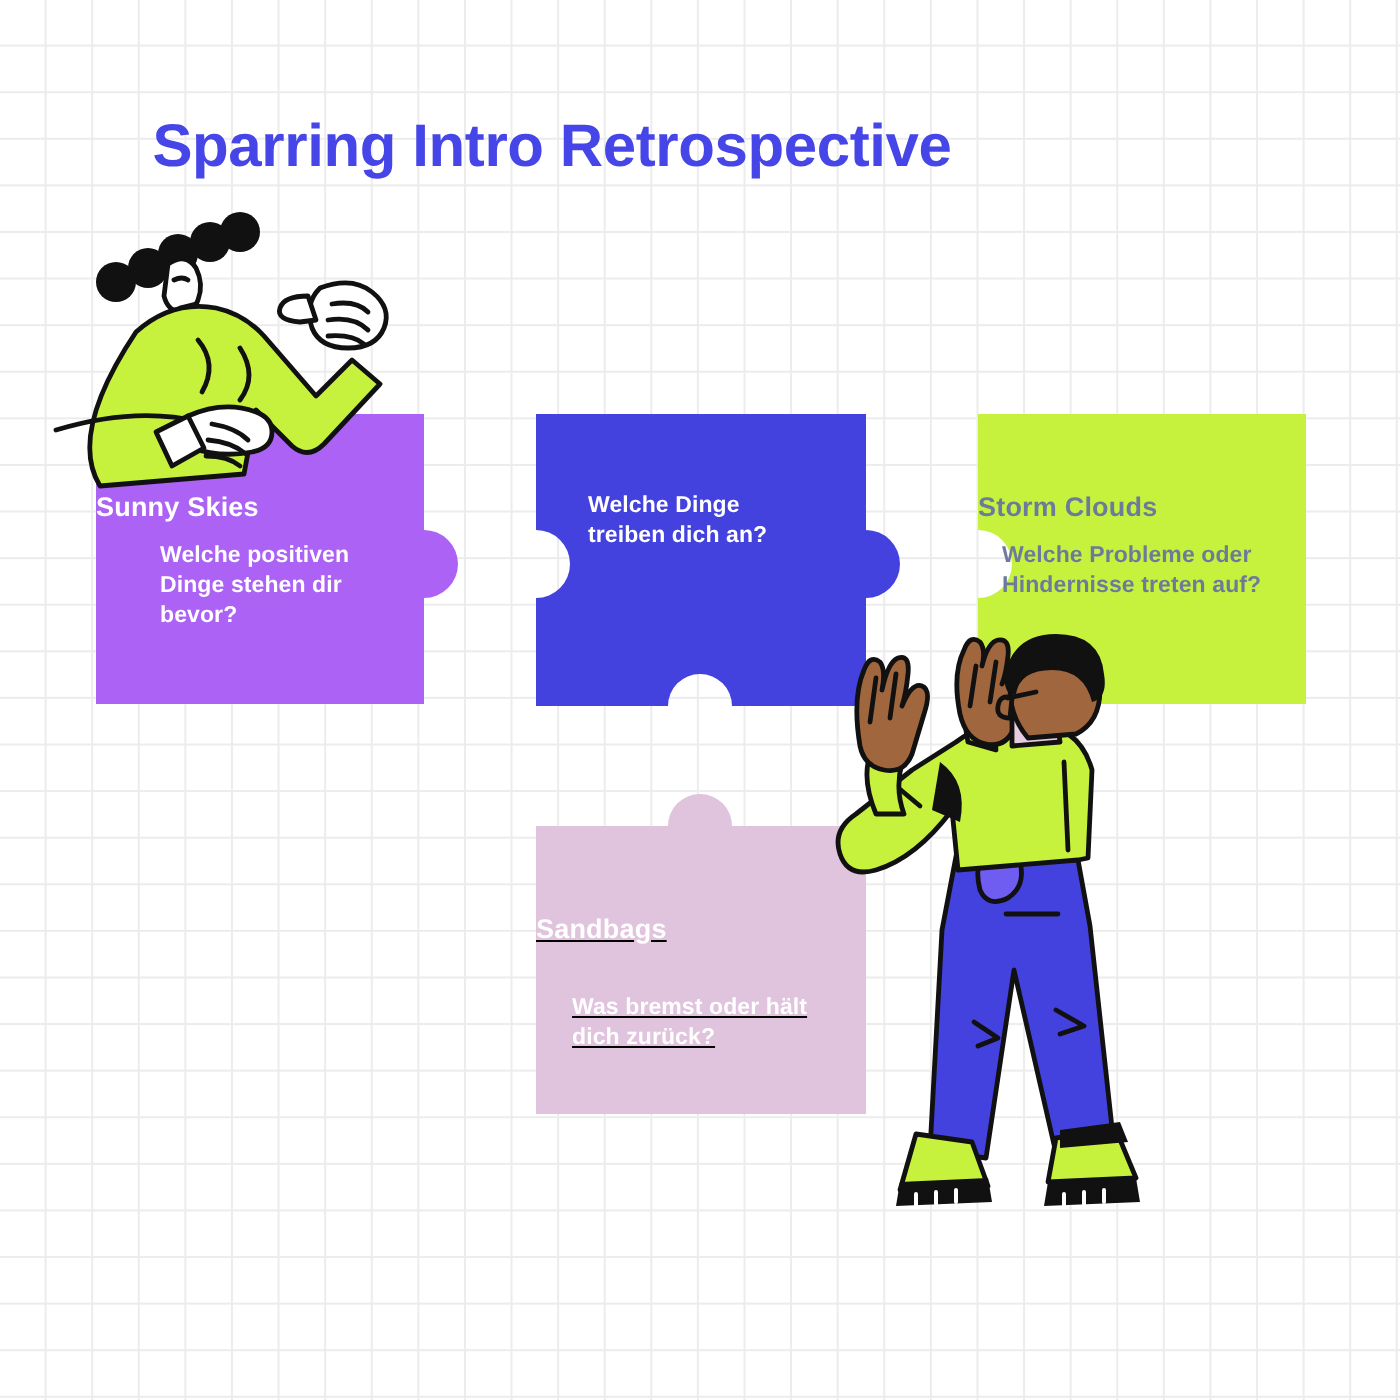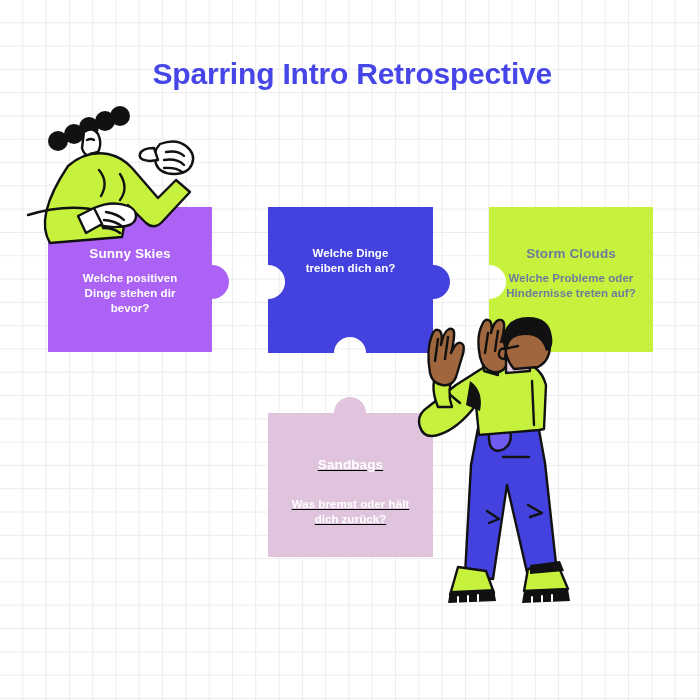--- a/index.html
+++ b/index.html
@@ -26,21 +26,21 @@
     background-position: -1px -1px;
     overflow: hidden;
   }
 
   
   #page-title {
     position: absolute;
     left: 0;
     top: 57px;
     width: 552px;
-    text-align: right;
+    text-align: center;
     font-size: 30px;
     font-weight: bold;
     letter-spacing: -0.2px;
     color: #4646E8;
     white-space: nowrap;
   }
 
   
   #puzzle-board {
     position: absolute;
@@ -55,21 +55,20 @@
   }
   .puzzle-piece svg {
     display: block;
     position: absolute;
     left: 0;
     top: 0;
     overflow: visible;
   }
   .piece-text {
     position: absolute;
-    text-align: center;
     pointer-events: none;
   }
   .piece-title {
     font-size: 13.5px;
     font-weight: bold;
     letter-spacing: 0.1px;
     margin-bottom: 10px;
   }
   .piece-question {
     font-size: 11.5px;
@@ -107,21 +106,21 @@
       <svg width="164" height="145" viewBox="0 0 164 145">
 
         <path fill="#AC63F5" d="
           M0,0 H164
           V58
           a17,17 0 0 1 0,34
           V145 H0 Z"></path>
       </svg>
       <div class="piece-text" style="left:0; top:39px; width:164px;">
         <div class="piece-title">Sunny Skies</div>
-        <div class="piece-question" style="padding:0 22px;">Welche positiven Dinge stehen dir bevor?</div>
+        <div class="piece-question" style="padding:0 32px;">Welche positiven Dinge stehen dir bevor?</div>
       </div>
     </div>
 
     <div class="puzzle-piece txt-light" style="left:268px; top:207px; width:165px; height:146px;">
       <svg width="165" height="146" viewBox="0 0 165 146">
 
         <path fill="#4442DF" d="
           M0,0 H165
           V58
           a17,17 0 0 1 0,34

